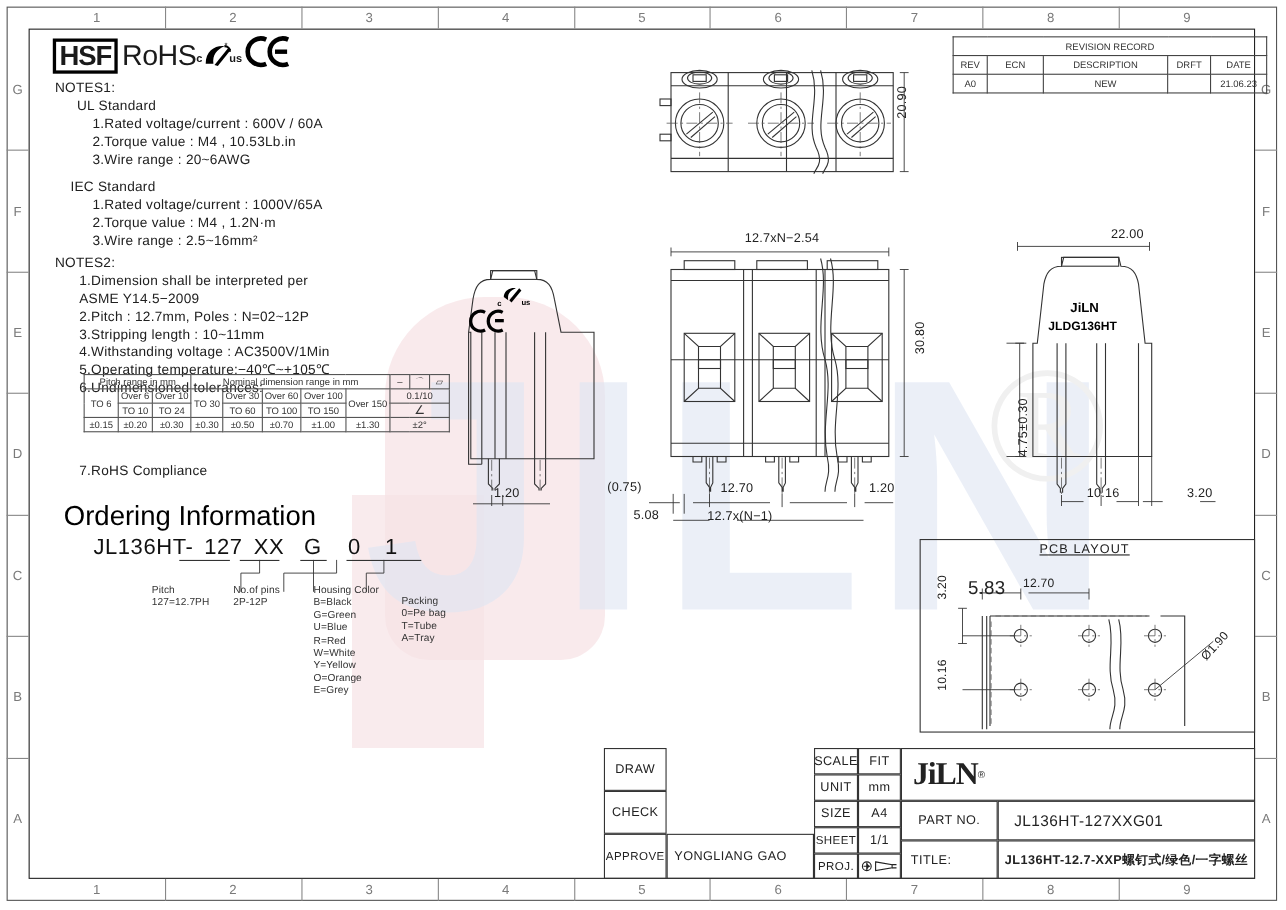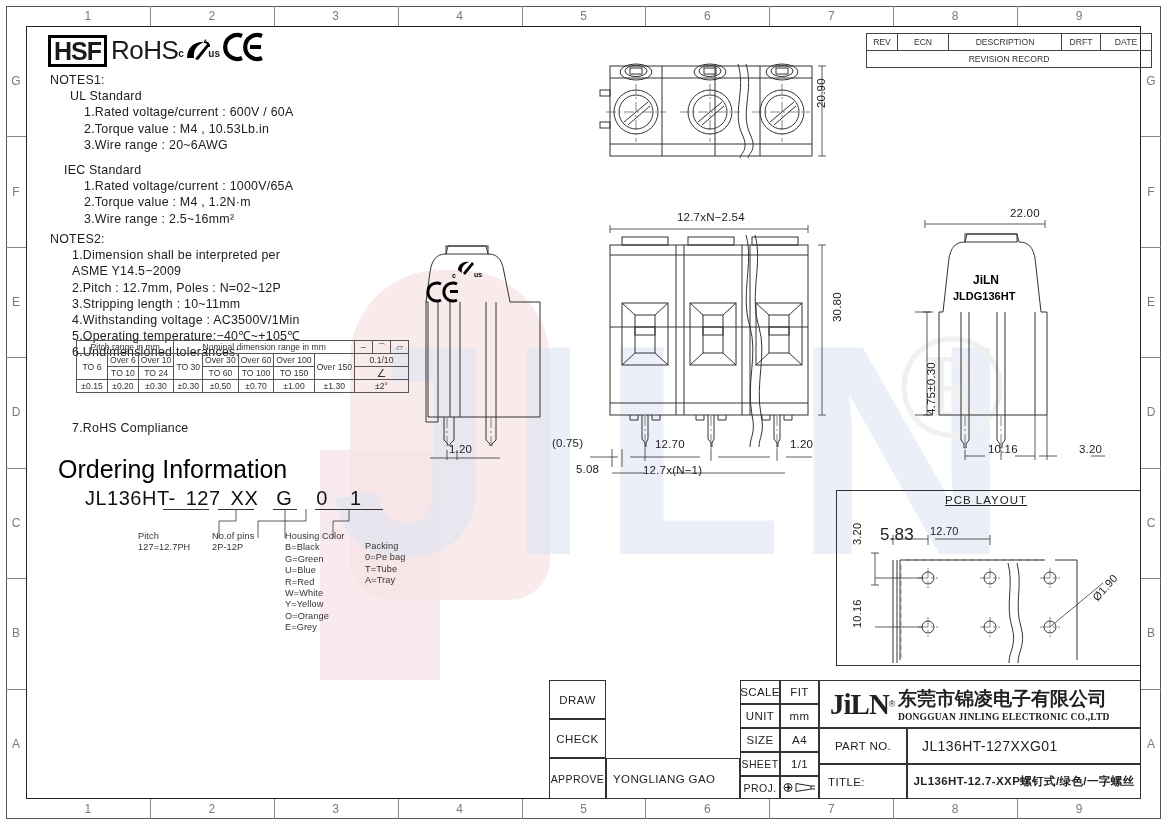--- a/index.html
+++ b/index.html
@@ -279,28 +279,35 @@
 <div class="ord-leg" style="left:365px;top:541px;">
   <div>Packing</div>
   <div>0=Pe bag</div>
   <div>T=Tube</div>
   <div>A=Tray</div>
 </div>
 
 <table id="rev-table" class="abs">
   <tbody>
       <tr>
+    <td colspan="5">REVISION RECORD</td>
+  </tr>
+  <tr>
     <td style="width:28px;">REV</td>
     <td style="width:48px;">ECN</td>
     <td style="width:110px;">DESCRIPTION</td>
     <td style="width:36px;">DRFT</td>
     <td style="width:48px;">DATE</td>
   </tr>
   <tr>
-    <td colspan="5">REVISION RECORD</td>
+    <td>A0</td>
+    <td></td>
+    <td>NEW</td>
+    <td></td>
+    <td>21.06.23</td>
   </tr>
 </tbody>
   </table>
 
 <svg class="abs" style="left:600px;top:50px;" width="240" height="140">
   <rect class="ln" x="10" y="16" width="202" height="90"></rect>
   <line class="ln" x1="10" y1="28" x2="212" y2="28"></line>
   <line class="ln" x1="10" y1="94" x2="212" y2="94"></line>
   <line class="ln" x1="62" y1="16" x2="62" y2="106"></line>
   <line class="ln" x1="115" y1="16" x2="115" y2="106"></line>
@@ -534,22 +541,18 @@
       <path d="M5 3.5 L7.5 6.5 L5 9.5 Z" fill="#222"></path>
       <path d="M13 2.5 L28 5 L28 8 L13 10.5 Z" fill="none" stroke="#222" stroke-width="1"></path>
       <line x1="28" y1="5" x2="32" y2="5" stroke="#222" stroke-width="1"></line>
       <line x1="28" y1="8" x2="32" y2="8" stroke="#222" stroke-width="1"></line>
     </svg>
   </div>
 
   <div class="tb" style="left:270px;top:0;width:322px;height:48px;justify-content:flex-start;padding-left:10px;">
     <span style="font-family:'Liberation Serif',serif;font-weight:bold;font-size:29px;letter-spacing:-1px;position:relative;">JiLN</span>
     <span style="font-size:9px;vertical-align:super;">®</span>
-    <span style="display:inline-block;margin-left:2px;">
-      <span style="display:block;font-size:19px;font-weight:bold;font-family:'Liberation Sans',sans-serif;letter-spacing:0px;">东莞市锦凌电子有限公司</span>
-      <span style="display:block;font-size:9.5px;font-family:'Liberation Serif',serif;font-weight:bold;letter-spacing:.2px;">DONGGUAN JINLING ELECTRONIC CO.,LTD</span>
-    </span>
   </div>
   <div class="tb" style="left:270px;top:48px;width:88px;height:36px;">PART NO.</div>
   <div class="tb left" style="left:358px;top:48px;width:234px;height:36px;font-size:14px;padding-left:14px;">JL136HT-127XXG01</div>
   <div class="tb left" style="left:270px;top:84px;width:88px;height:35px;padding-left:8px;">TITLE:</div>
   <div class="tb" style="left:358px;top:84px;width:234px;height:35px;font-size:11.5px;font-weight:bold;">JL136HT-12.7-XXP螺钉式/绿色/一字螺丝</div>
 </div>
 
 </body></html>

